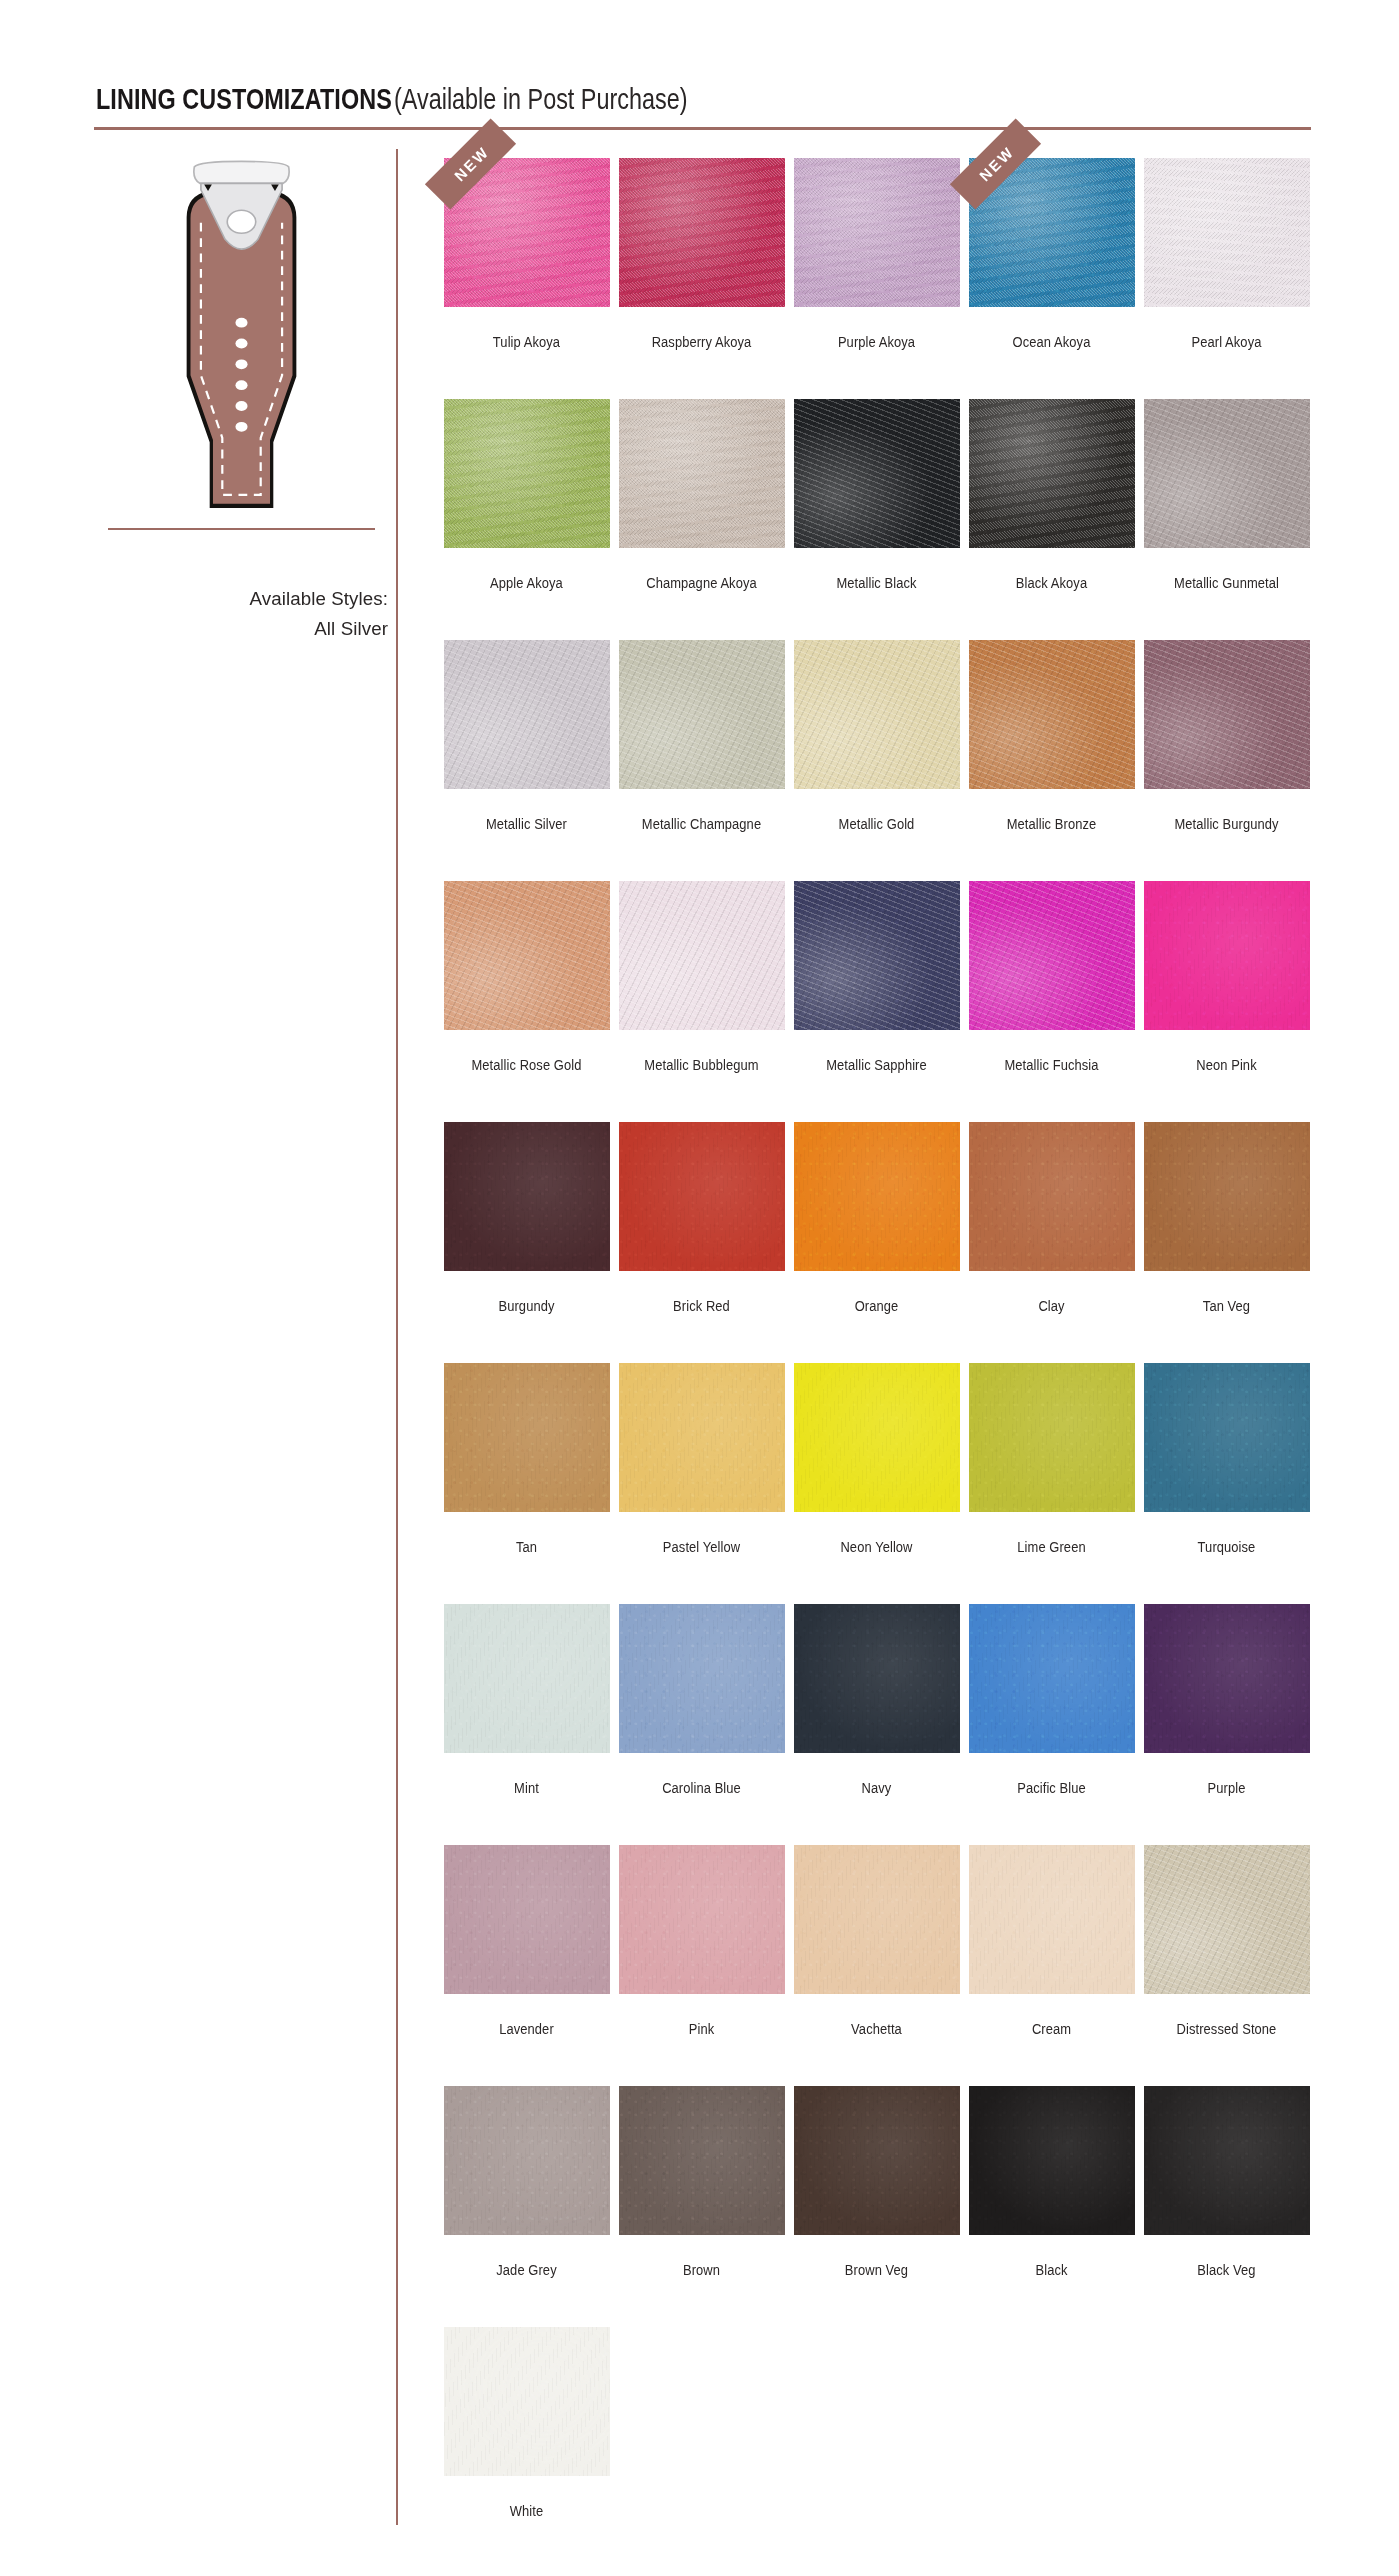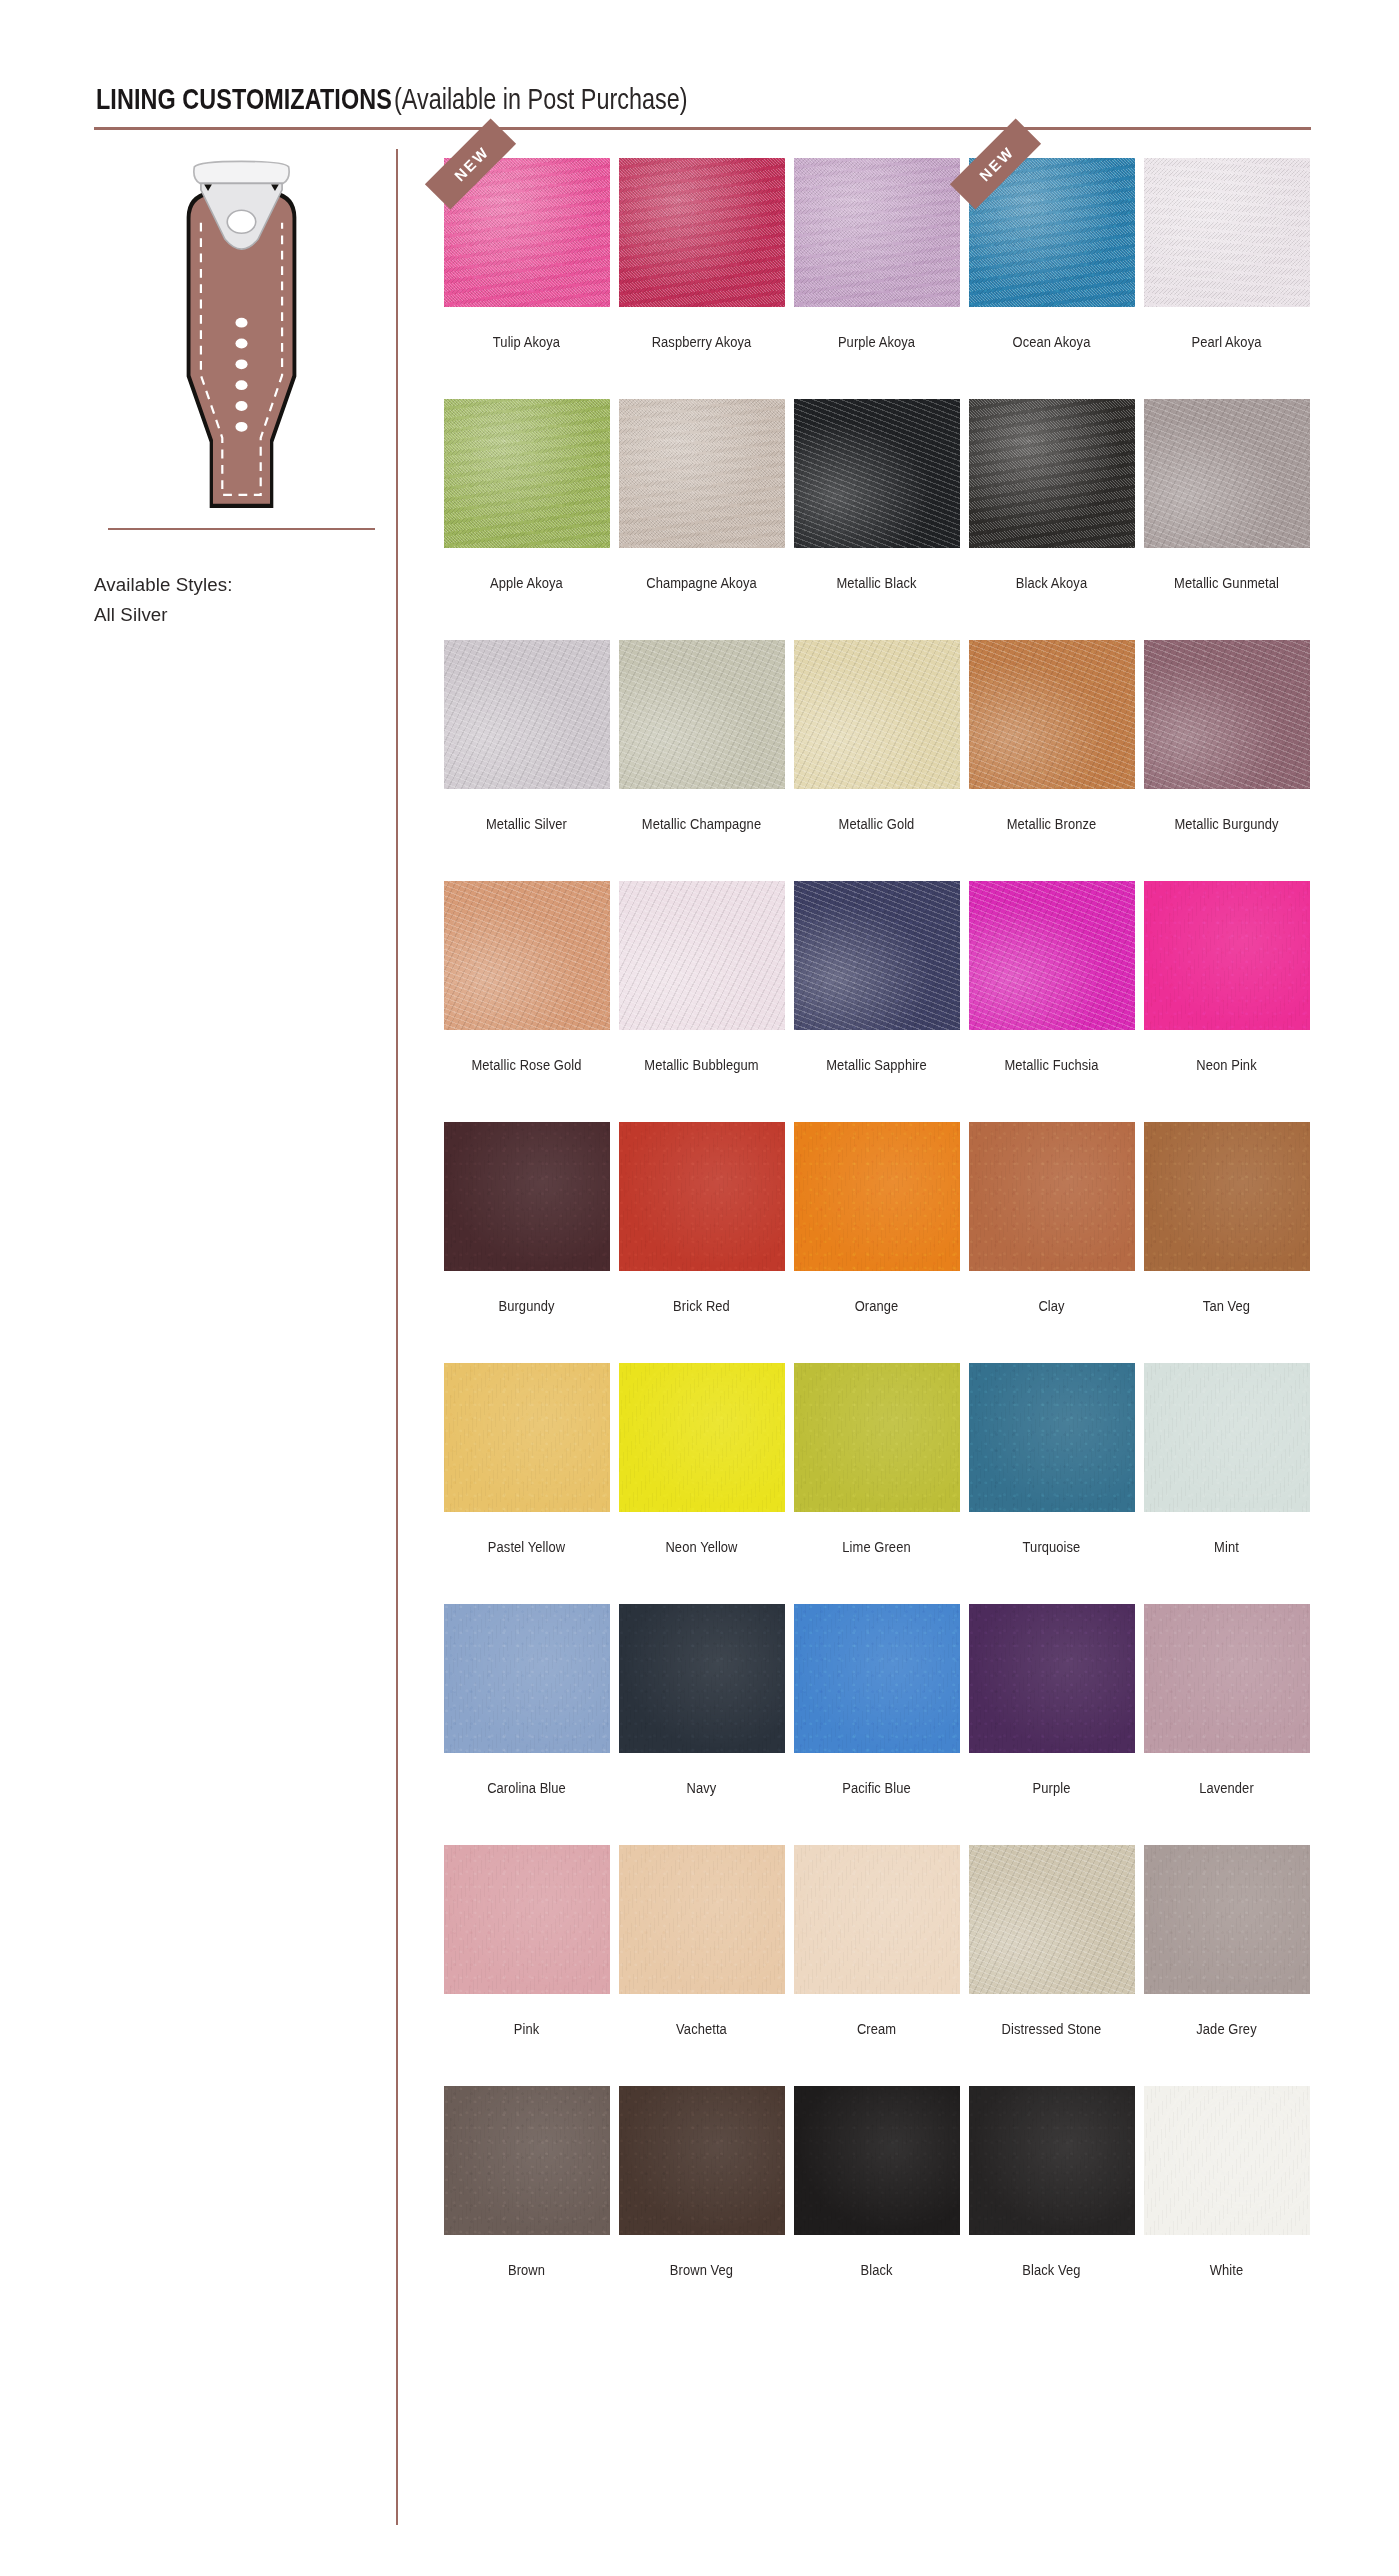--- a/index.html
+++ b/index.html
@@ -80,22 +80,22 @@
   }
 
   .divider-rule {
     margin: 0 auto;
     width: 267px;
     height: 2.2px;
     background: #9d6b63;
   }
 
   .styles-block {
-    margin-top: 40px;
-    text-align: left;
+    margin-top: 54px;
+    text-align: right;
     font-family: "Liberation Sans", sans-serif;
     font-weight: 300;
     font-size: 18.7px;
     line-height: 1.62;
     color: #2b2727;
     letter-spacing: 0.1px;
   }
 
   
   .v-rule {
@@ -531,20 +531,30 @@
             <div class="swatch-fill" style="background: rgb(165, 106, 62);"></div>
             <div class="grain-soft"></div>
             <div class="grain"></div>
           </div>
         </div>
         <div class="swatch-label">Tan Veg</div>
       </div>
       <div class="cell">
         <div class="swatch-wrap">
           <div class="swatch">
+            <div class="swatch-fill" style="background: rgb(191, 144, 88);"></div>
+            <div class="grain-soft"></div>
+            <div class="grain"></div>
+          </div>
+        </div>
+        <div class="swatch-label">Tan</div>
+      </div>
+      <div class="cell">
+        <div class="swatch-wrap">
+          <div class="swatch">
             <div class="swatch-fill" style="background: rgb(232, 194, 105);"></div>
             <div class="grain-soft"></div>
             <div class="grain"></div>
           </div>
         </div>
         <div class="swatch-label">Pastel Yellow</div>
       </div>
       <div class="cell">
         <div class="swatch-wrap">
           <div class="swatch">

